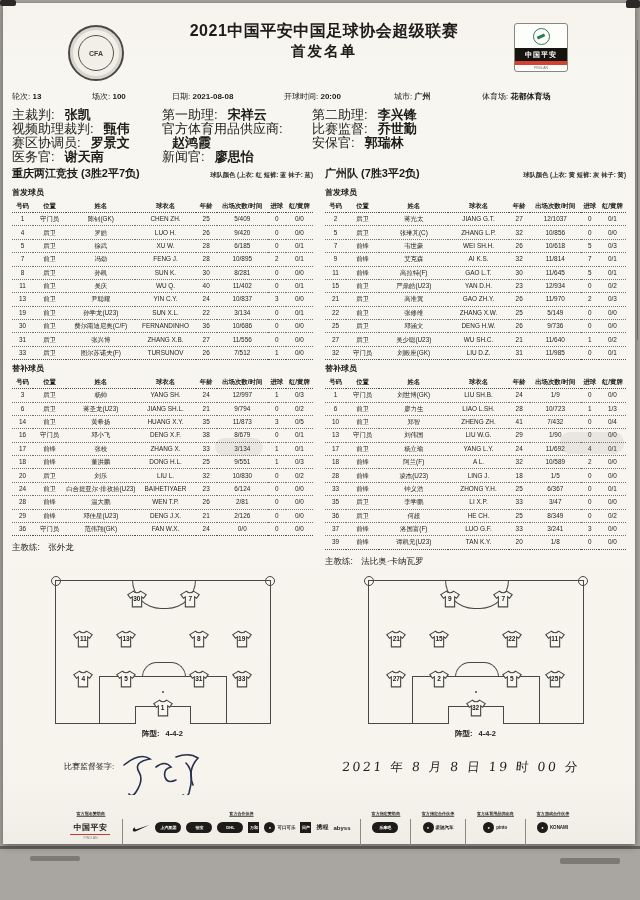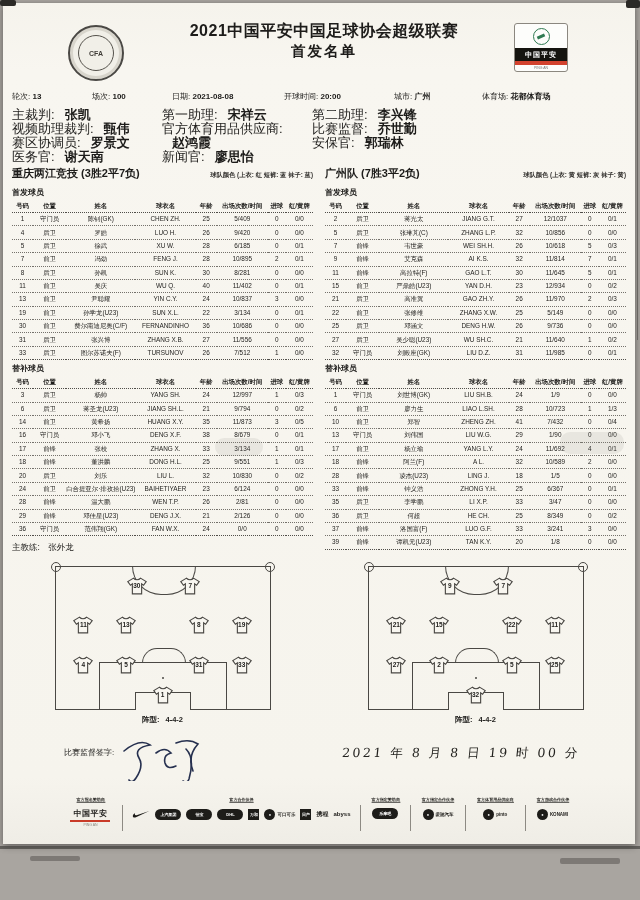--- a/index.html
+++ b/index.html
@@ -746,20 +746,24 @@
                 <td>前锋</td>
                 <td>谭凯元(U23)</td>
                 <td>TAN K.Y.</td>
                 <td>20</td>
                 <td>1/8</td>
                 <td>0</td>
                 <td>0/0</td>
               </tr>
             </tbody>
           </table>
+        <div class="coach">
+          <span>主教练:</span>
+          <span class="cv">法比奥·卡纳瓦罗</span>
+        </div>
       </div>
     </div>
 
     <div class="pitches">
       <div class="pitch-wrap">
         <div class="pitch">
           <div class="c-arc"></div>
           <div class="pen"></div>
           <div class="pen-arc"></div>
           <div class="goal"></div>

